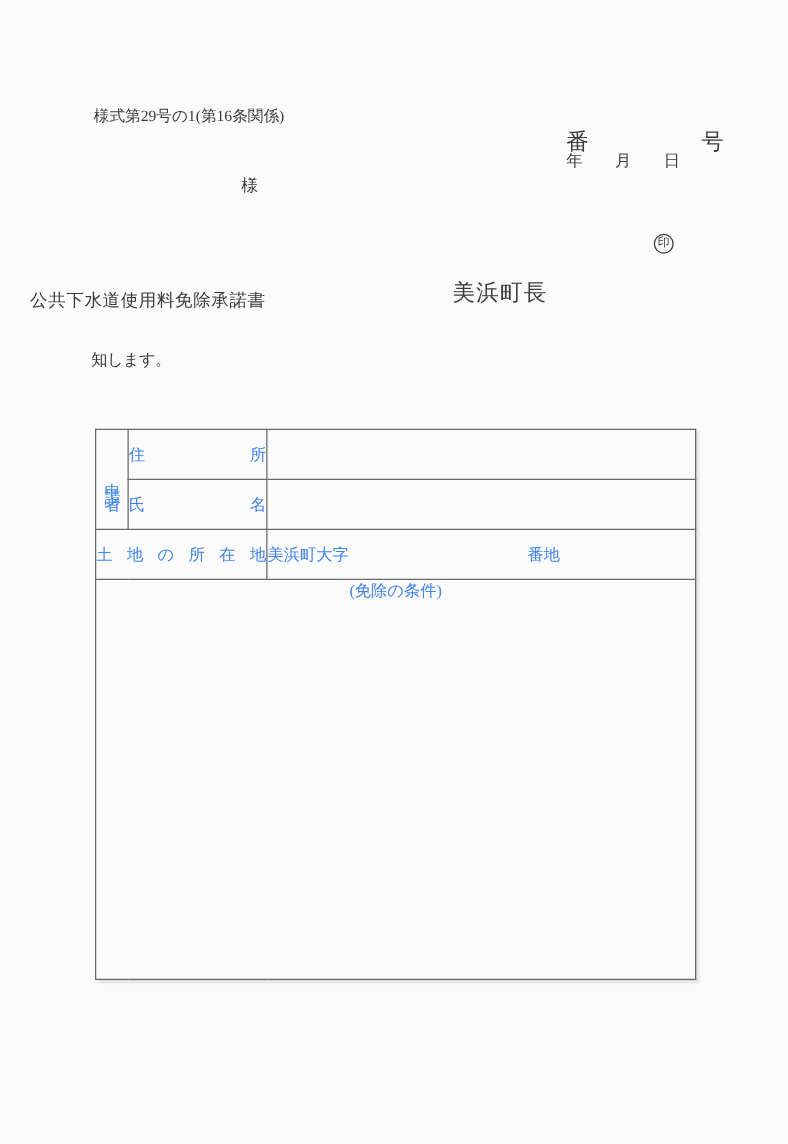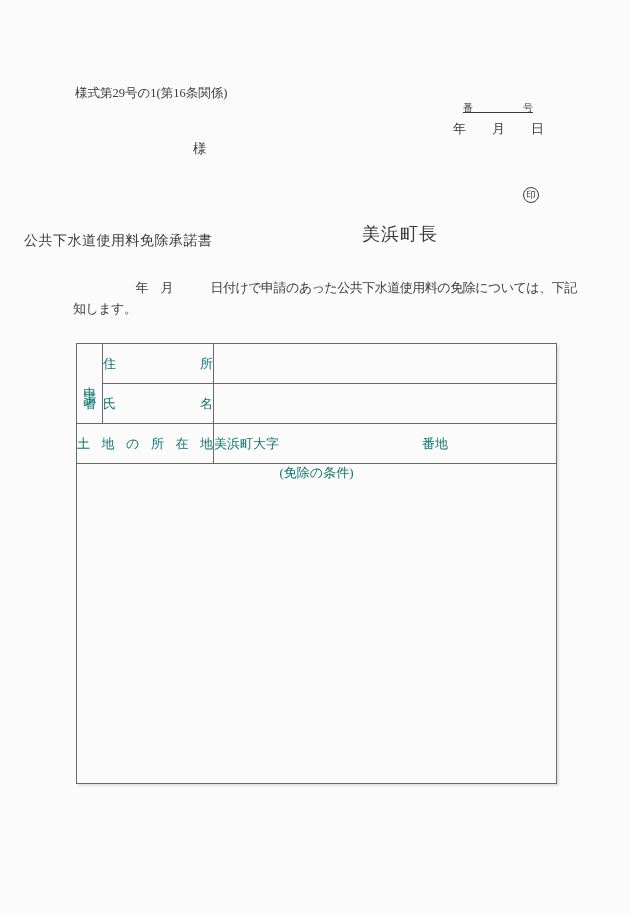--- a/index.html
+++ b/index.html
@@ -9,21 +9,21 @@
     height: 915px;
     background: #fbfbfb;
     font-family: "Liberation Serif", "DejaVu Serif", serif;
     color: #3a3a3a;
     overflow: hidden;
     border-radius: 17px;
   }
   .abs { position: absolute; white-space: pre; }
 
   .form-number { left: 75px; top: 85px; font-size: 12.5px; }
-  .doc-number-line { left: 463px; top: 101px; font-size: 10px; text-decoration: underline; }
+  .doc-number-line { left: 453px; top: 101px; font-size: 18px; }
   .date-line { left: 453px; top: 120px; font-size: 13px; }
   .addressee { left: 193px; top: 140px; font-size: 13.5px; }
   .sender { left: 362px; top: 186px; font-size: 18px; letter-spacing: 1px; margin-top: 36px; }
   .seal {
     position: absolute; left: 523px; top: 187px;
     width: 14px; height: 14px;
     border: 1px solid #3a3a3a; border-radius: 50%;
     font-size: 9.5px; line-height: 14px; text-align: center;
     white-space: normal;
   }
@@ -40,21 +40,21 @@
   .body-text div { white-space: pre; }
 
   table.form-table {
     position: absolute; left: 76px; top: 343px;
     width: 480px; height: 441px;
     border-collapse: collapse; table-layout: fixed;
     box-shadow: 2px 2px 2px rgba(0,0,0,0.10);
   }
   table.form-table td {
     border: 1px solid #696969;
-    font-size: 13px; color: #0f766e;
+    font-size: 13px; color: #3b82f6;
     padding: 0;
   }
   td.cell-label {
     text-align: justify; text-align-last: justify;
     padding: 0 9px;
   }
   td.cell-vert {
     writing-mode: vertical-rl;
     text-align: center;
     letter-spacing: 5px;
@@ -82,21 +82,20 @@
 
   <div class="abs addressee">様</div>
 
   <div class="abs sender">美浜町長</div>
 
   <div class="seal">印</div>
 
   <div class="doc-title">公共下水道使用料免除承諾書</div>
 
   <div class="body-text">
-    <div>　　　　　年　月　　　日付けで申請のあった公共下水道使用料の免除については、下記</div>
     <div>知します。</div>
   </div>
 
   <table class="form-table">
     <colgroup>
       <col style="width:26px">
       <col style="width:111px">
       <col style="width:343px">
     </colgroup>
     <tbody>

